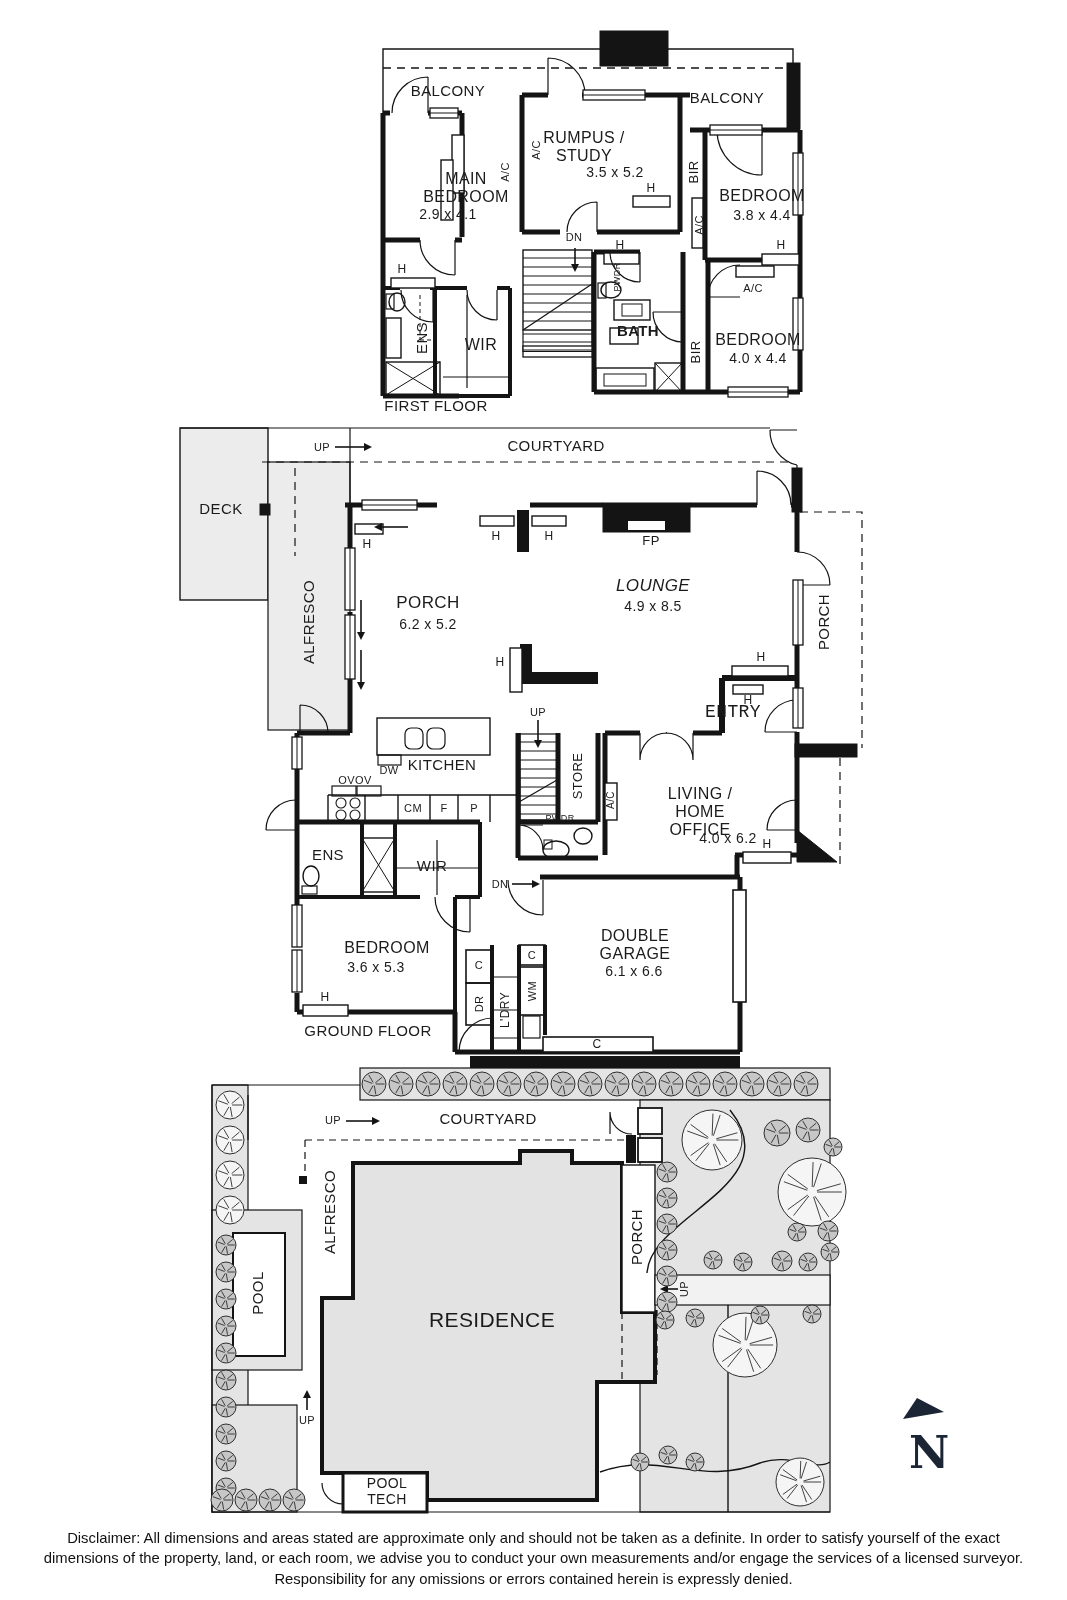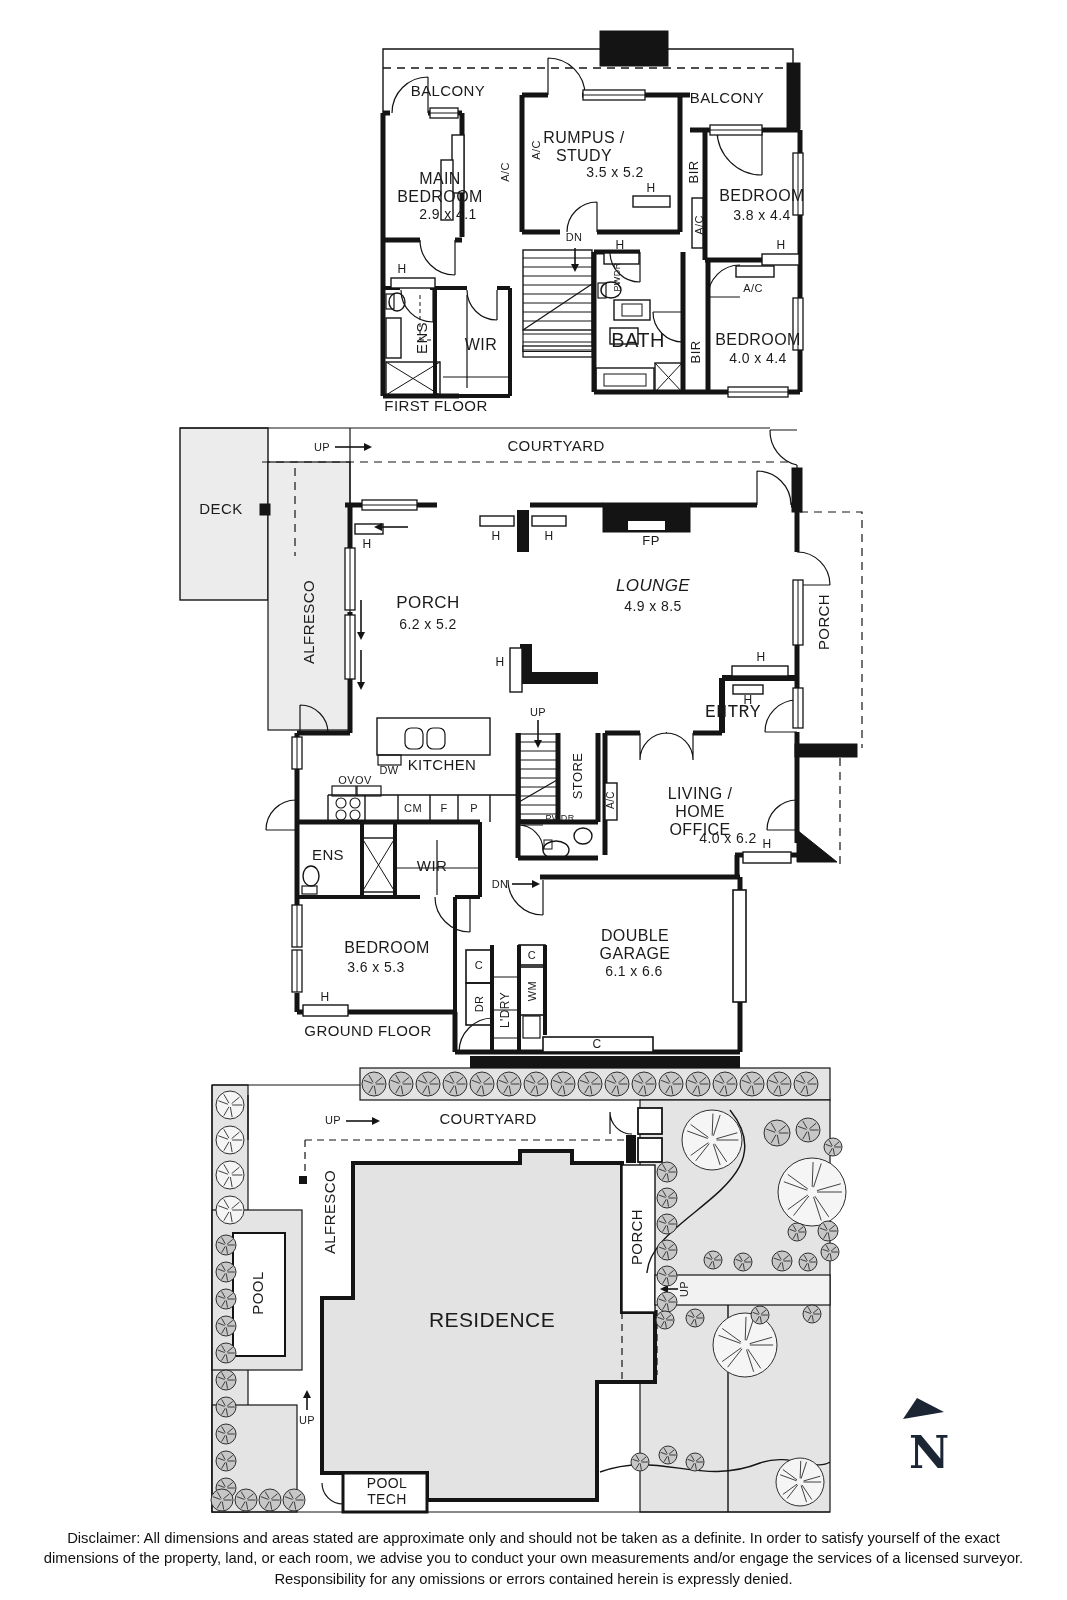--- a/index.html
+++ b/index.html
@@ -843,31 +843,31 @@
           <line x1="693.731846837656" y1="1461.5370879599352" x2="687.5601681142488" y2="1459.2842493649528" stroke="#2e2e2e" stroke-width="0.9"></line>
           <line x1="694.325" y1="1460.830865704891" x2="691.04" y2="1455.1410788020273" stroke="#2e2e2e" stroke-width="0.9"></line>
           <line x1="696.0349701675858" y1="1461.133203165553" x2="701.0718249831702" y2="1456.9147919045774" stroke="#2e2e2e" stroke-width="0.9"></line>
         </g>
       </g>
   </svg>
 
   <div id="labels">
       <div class="lbl" style="left: 448px; top: 91px; font-size: 15px;">BALCONY</div>
       <div class="lbl" style="left: 727px; top: 98px; font-size: 15px;">BALCONY</div>
-      <div class="lbl" style="left: 440px; top: 188px; font-size: 16px;">MAIN
+      <div class="lbl" style="left: 466px; top: 188px; font-size: 16px;">MAIN
 BEDROOM</div>
       <div class="lbl" style="left: 448px; top: 215px; font-size: 14px;">2.9 x 4.1</div>
       <div class="lbl" style="left: 584px; top: 147px; font-size: 16px;">RUMPUS /
 STUDY</div>
       <div class="lbl" style="left: 615px; top: 173px; font-size: 14px;">3.5 x 5.2</div>
       <div class="lbl" style="left: 762px; top: 196px; font-size: 16px;">BEDROOM</div>
       <div class="lbl" style="left: 762px; top: 216px; font-size: 14px;">3.8 x 4.4</div>
       <div class="lbl" style="left: 758px; top: 340px; font-size: 16px;">BEDROOM</div>
       <div class="lbl" style="left: 758px; top: 359px; font-size: 14px;">4.0 x 4.4</div>
-      <div class="lbl" style="left: 638px; top: 340px; font-size: 20px;">BATH</div>
+      <div class="lbl" style="left: 638px; top: 331px; font-size: 15px; font-weight: bold;">BATH</div>
       <div class="lbl" style="left: 481px; top: 345px; font-size: 16px;">WIR</div>
       <div class="lbl r" style="left: 422px; top: 338px; font-size: 15px;">ENS</div>
       <div class="lbl r" style="left: 694px; top: 172px; font-size: 13px;">BIR</div>
       <div class="lbl r" style="left: 696px; top: 352px; font-size: 13px;">BIR</div>
       <div class="lbl r" style="left: 536px; top: 150px; font-size: 11px;">A/C</div>
       <div class="lbl r" style="left: 505px; top: 172px; font-size: 11px;">A/C</div>
       <div class="lbl r" style="left: 699px; top: 225px; font-size: 11px;">A/C</div>
       <div class="lbl" style="left: 753px; top: 288px; font-size: 11px;">A/C</div>
       <div class="lbl" style="left: 651px; top: 189px; font-size: 12px;">H</div>
       <div class="lbl" style="left: 402px; top: 270px; font-size: 12px;">H</div>

